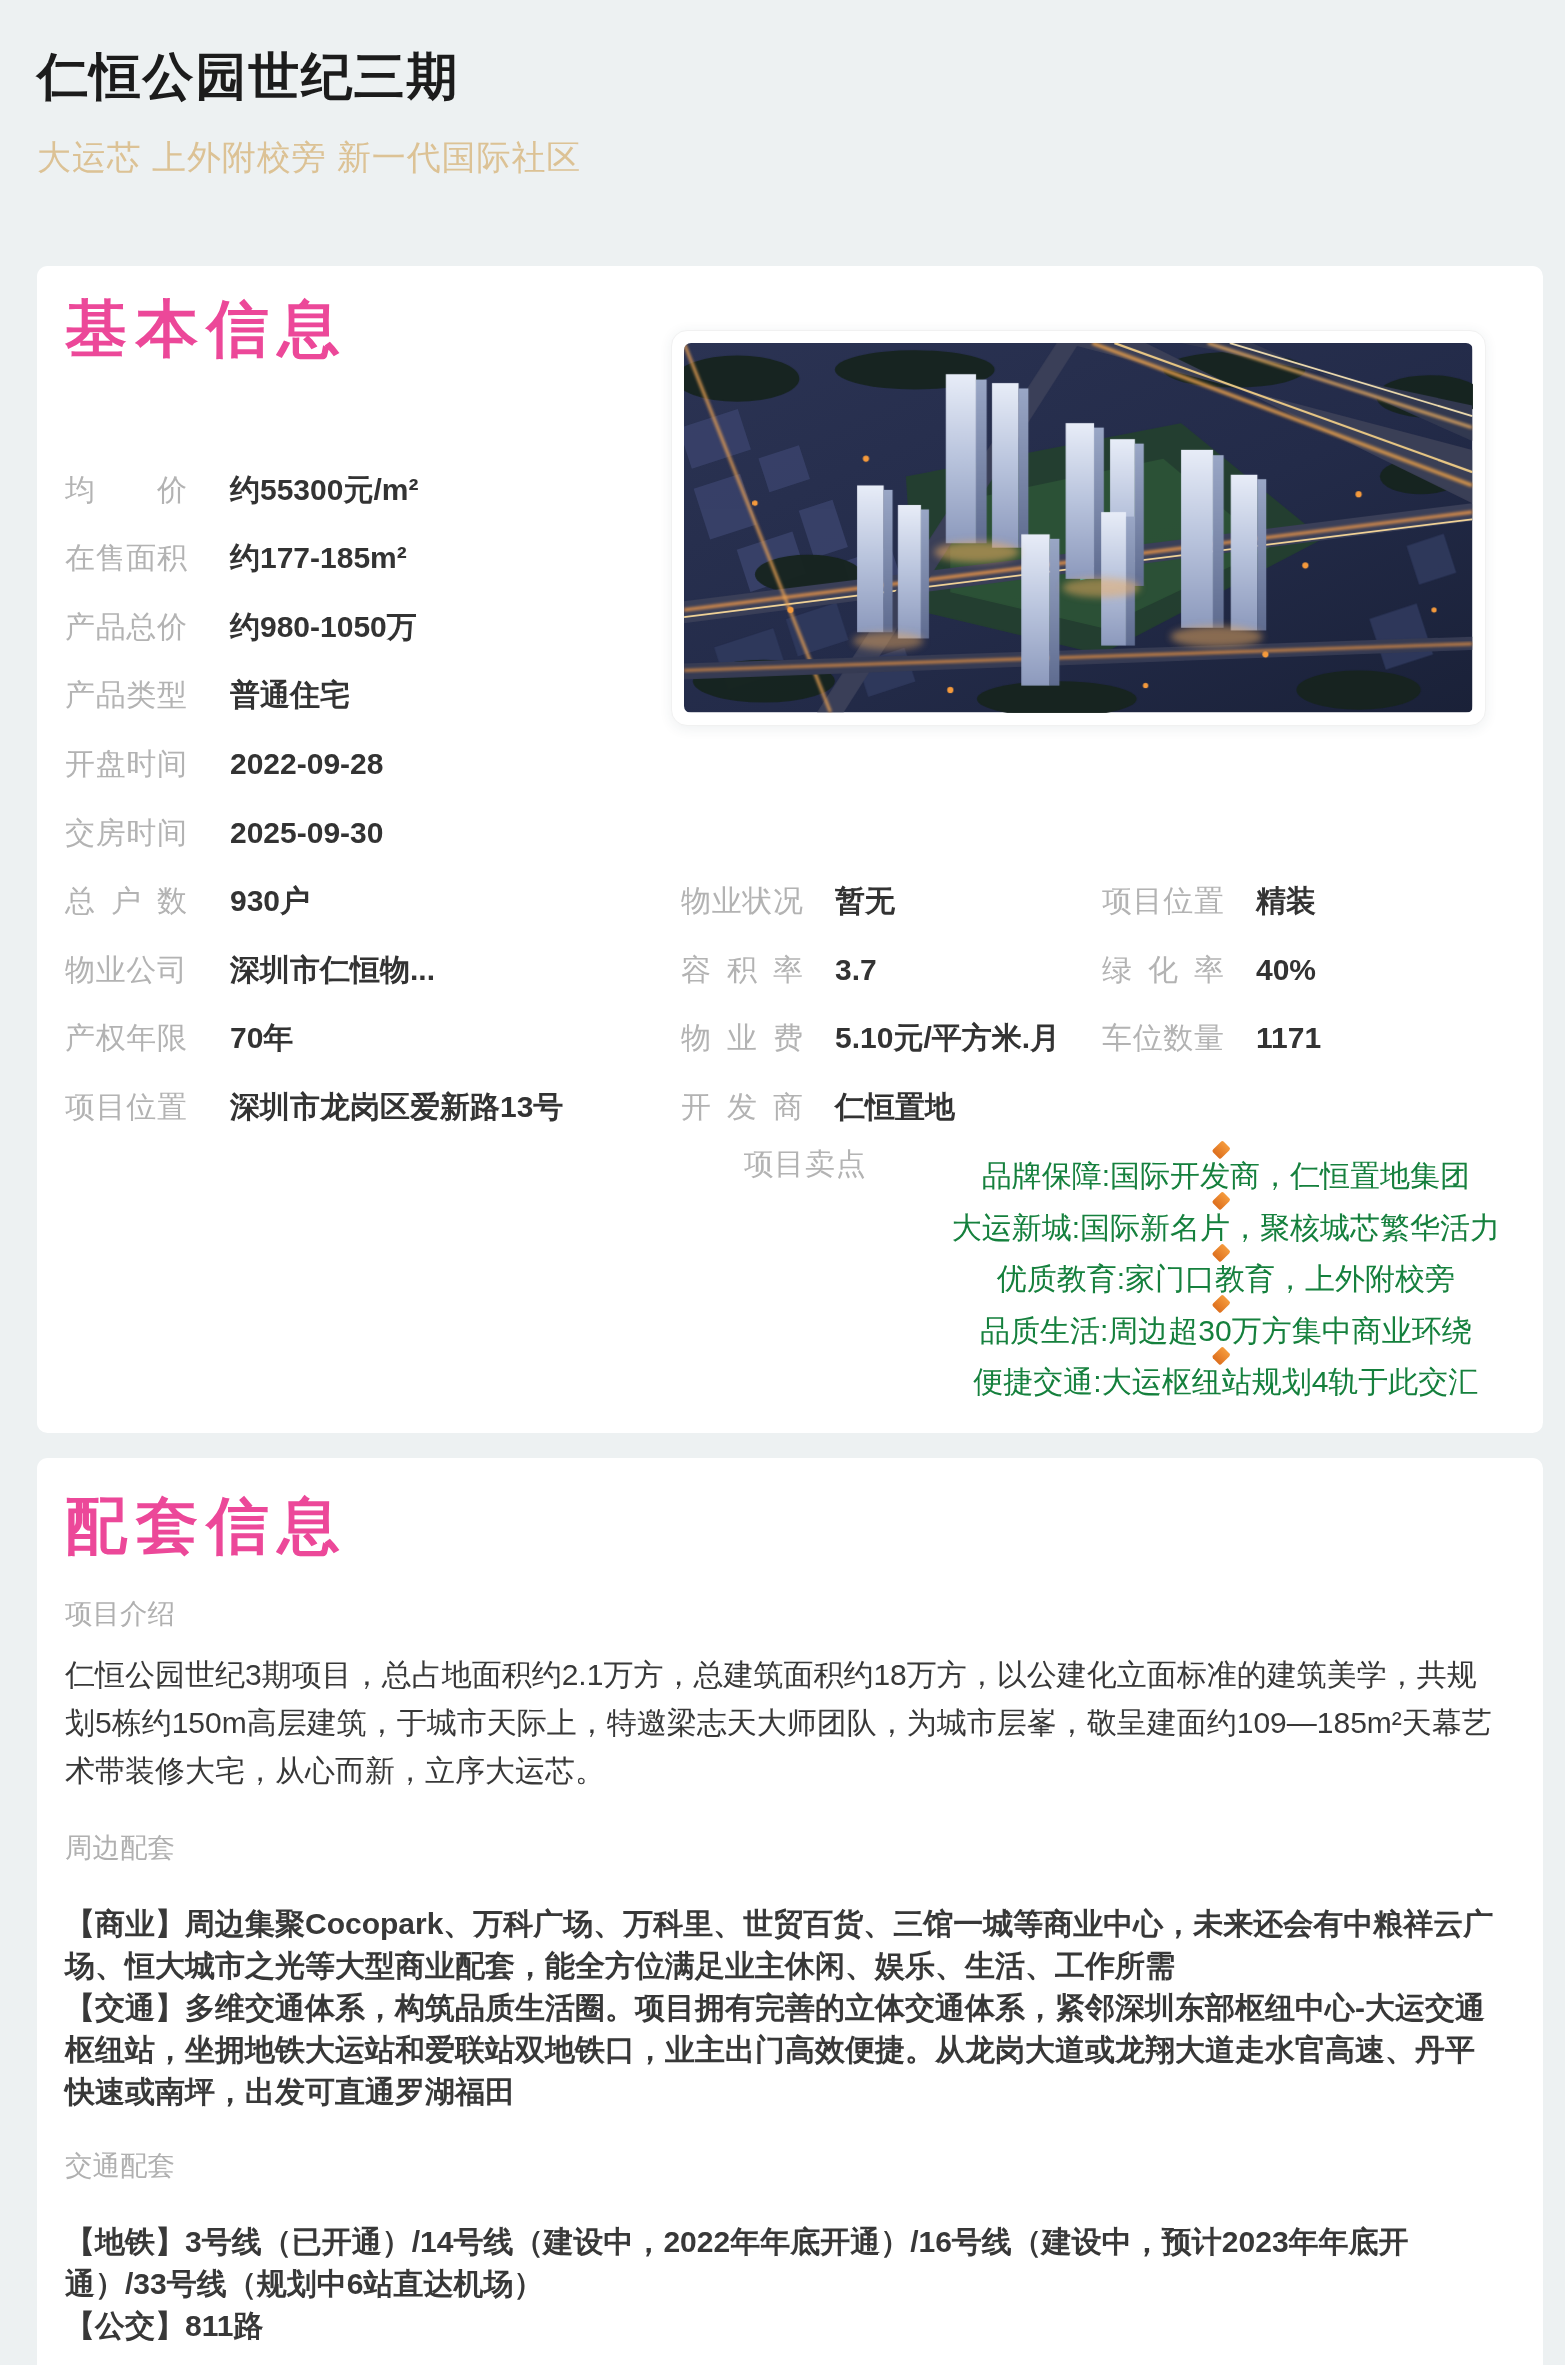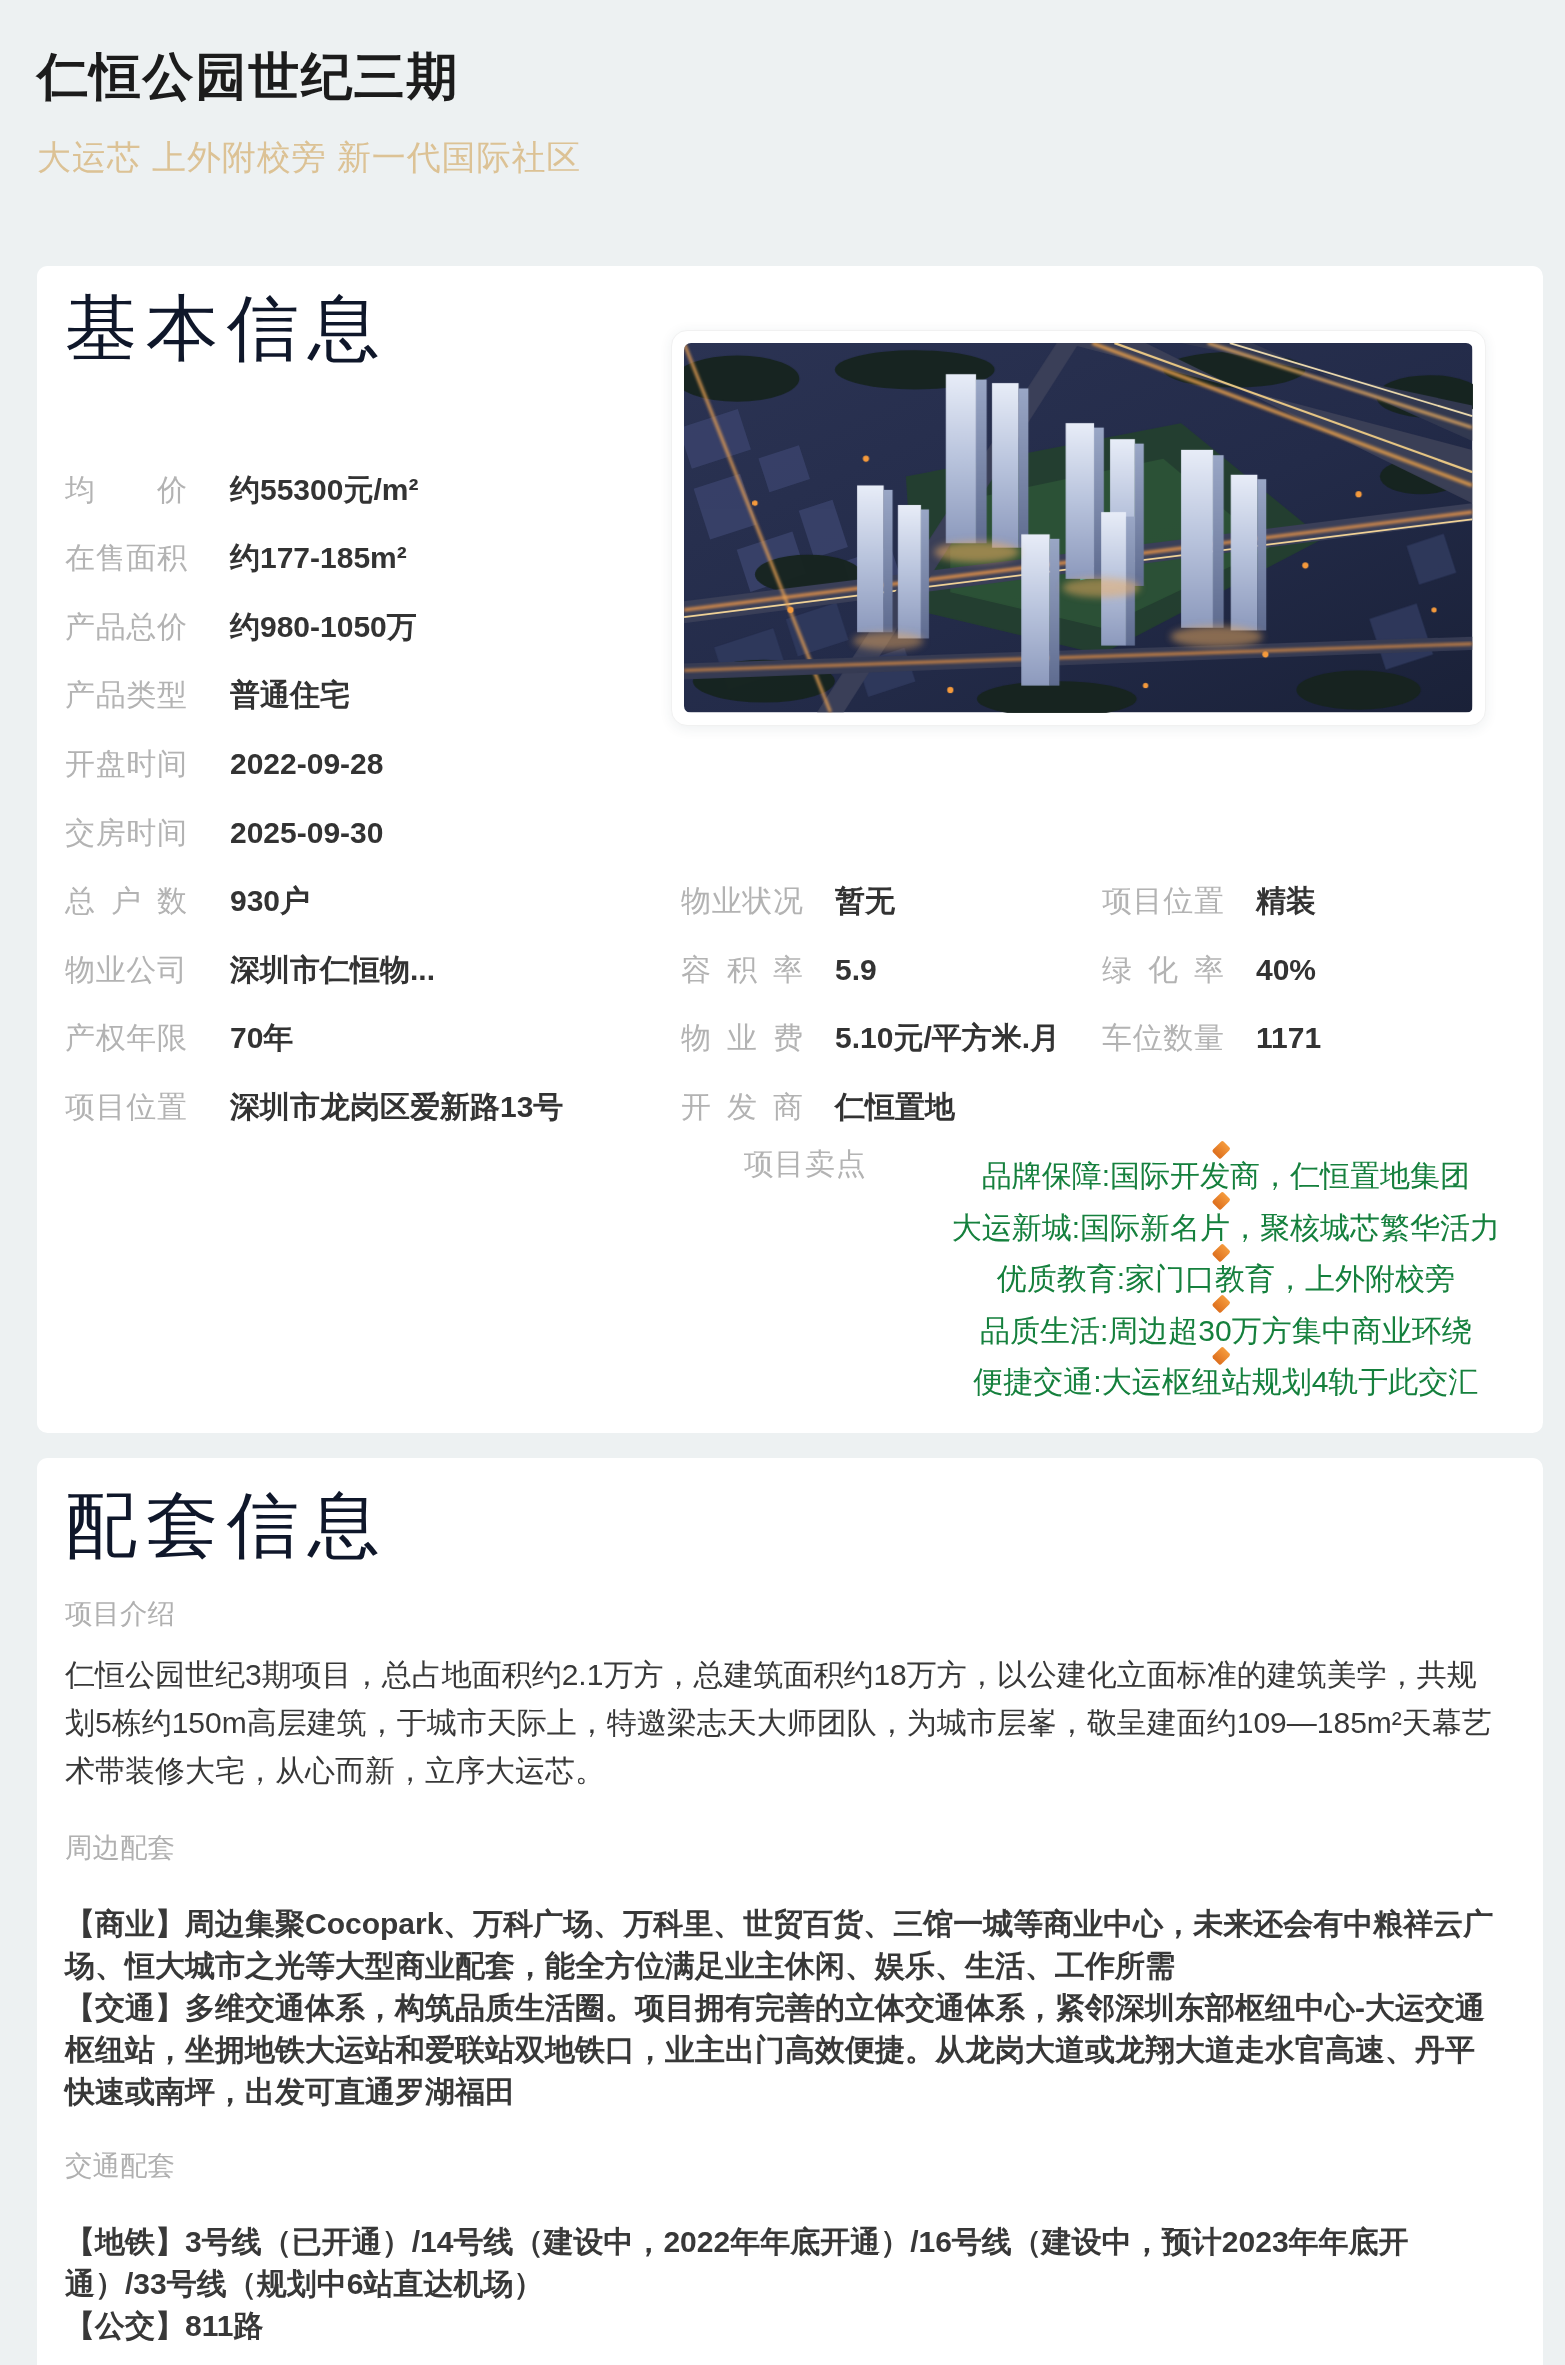--- a/index.html
+++ b/index.html
@@ -4,21 +4,21 @@
 <style>
   * { margin:0; padding:0; box-sizing:border-box; }
   html,body { width:1566px; height:2366px; overflow:hidden; background:#edf1f2;
     font-family:"Liberation Sans","DejaVu Sans",sans-serif; }
   .header { padding:43px 37px 0 37px; }
   .h1 { font-size:51px; font-weight:700; color:#1c1c1c; letter-spacing:1.8px; }
   .subtitle { margin-top:23px; font-size:34px; color:#dcc295; letter-spacing:0.9px; }
   .card { background:#ffffff; border-radius:10.6px; margin:0 23px 0 37px; position:relative; }
   .card1 { margin-top:85px; padding:26.6px 43px 32px 28px; }
   .card2 { margin-top:25px; padding:32px 43px 53px 28px; border-radius:10.6px 10.6px 0 0; }
-  .sec-title { font-size:72px; font-weight:400; color:#0f172a; letter-spacing:8.9px; line-height:71px; }
+  .sec-title { font-size:62px; font-weight:700; color:#ec4899; letter-spacing:8.9px; line-height:71px; }
   .img-frame { position:absolute; top:64px; right:57px; width:815px; height:396px;
     background:#fff; border:1.8px solid #f1f1f1; border-radius:16px; padding:12.4px;
     box-shadow:0 2.7px 12.4px rgba(40,60,80,.08); }
   .img-frame svg { display:block; width:100%; height:100%; border-radius:7px; }
   .fields { margin-top:105px; display:flex; flex-direction:column; gap:26.6px; width:585px; }
   .frow { display:flex; align-items:baseline; line-height:42px; }
   .flabel { display:inline-block; width:122px; min-width:122px; margin-right:43px;
     font-size:30px; color:#b3b3b3; text-align:justify; text-align-last:justify; }
   .fvalue { font-size:30px; color:#333; font-weight:600; }
   .grid { margin-top:26.6px; display:flex; flex-direction:column; gap:26.6px; }
@@ -224,21 +224,21 @@
           <span class="fvalue">精装</span>
         </div>
     </div>
     <div class="grow">
       <div class="gcell gc1">
           <span class="flabel">物业公司</span>
           <span class="fvalue">深圳市仁恒物...</span>
         </div>
       <div class="gcell gc2">
           <span class="flabel">容积率</span>
-          <span class="fvalue">5.9</span>
+          <span class="fvalue">3.7</span>
         </div>
       <div class="gcell gc3">
           <span class="flabel">绿化率</span>
           <span class="fvalue">40%</span>
         </div>
     </div>
     <div class="grow">
       <div class="gcell gc1">
           <span class="flabel">产权年限</span>
           <span class="fvalue">70年</span>

